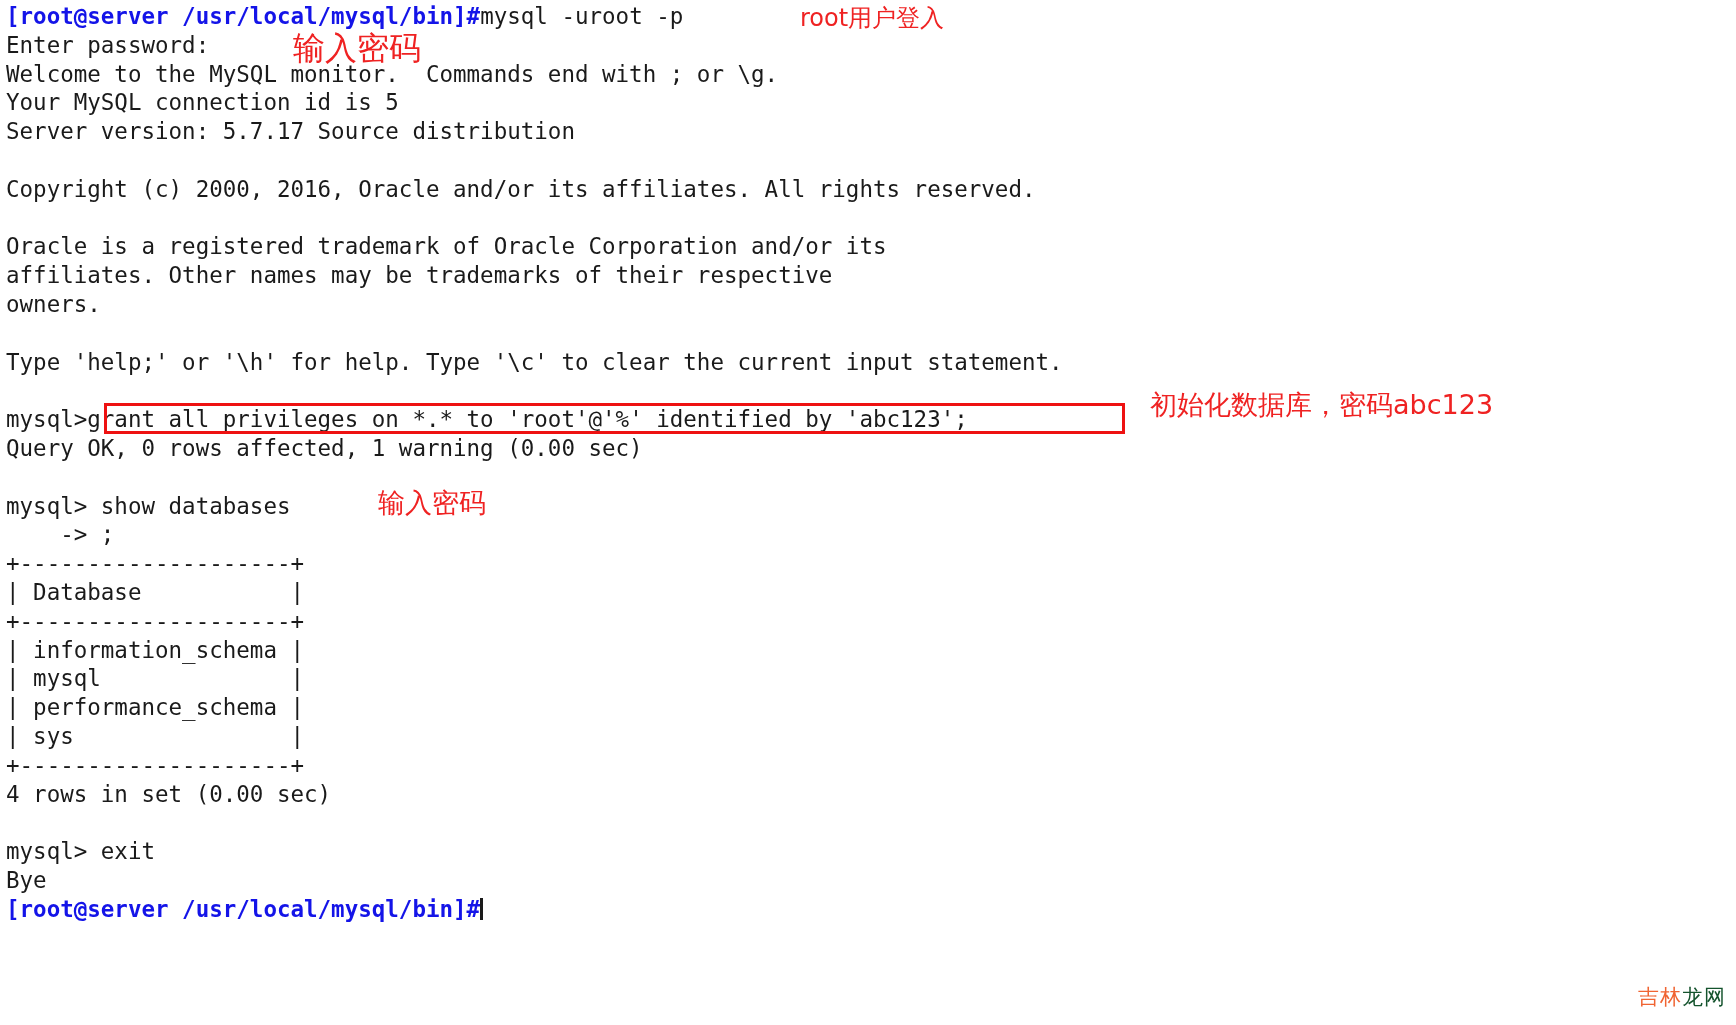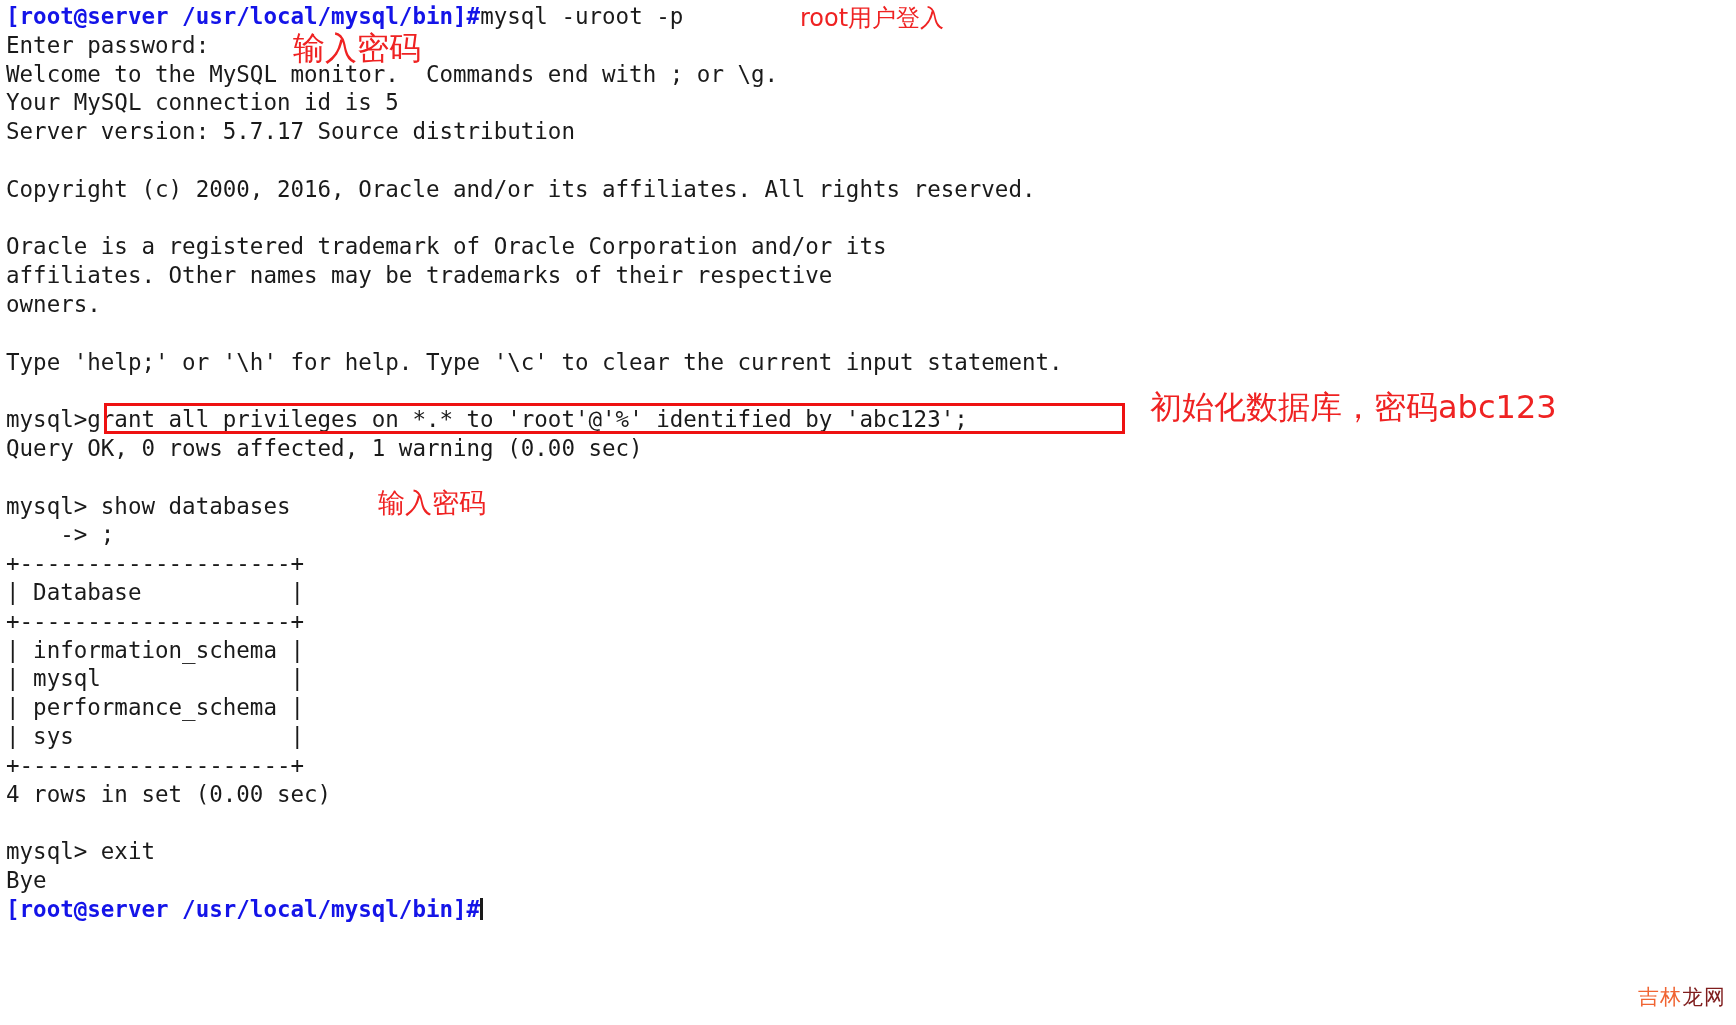--- a/index.html
+++ b/index.html
@@ -48,21 +48,21 @@
   .anno {
     position: absolute;
     color: #ef2222;
     font-family: "DejaVu Sans", "Liberation Sans", sans-serif;
     white-space: nowrap;
     font-size: 27px;
     line-height: 1;
   }
   #anno-login   { left: 800px;  top: 6px;   font-size: 24px; }
   #anno-pwd     { left: 293px;  top: 32px;  font-size: 32px; }
-  #anno-init    { left: 1150px; top: 391px; font-size: 32px; }
+  #anno-init    { left: 1150px; top: 391px; font-size: 27px; }
   #anno-show    { left: 378px;  top: 489px; font-size: 27px; }
 
   
   #grant-box {
     position: absolute;
     left: 104px;
     top: 403px;
     width: 1021px;
     height: 31px;
     border: 3px solid #ee1111;
@@ -73,21 +73,21 @@
   
   #watermark {
     position: absolute;
     right: 10px;
     bottom: 14px;
     font-family: "DejaVu Sans", "Liberation Sans", sans-serif;
     font-size: 21px;
     letter-spacing: 1px;
   }
   #watermark .wm-a { color: #f06432; margin-top: 40px; }
-  #watermark .wm-b { color: #7f1d1d; }
+  #watermark .wm-b { color: #14532d; }
 </style>
 </head>
 <body>
 
 <div id="screen">
 
   <div class="term" id="term-output"><div class="line"><span class="prompt-host">[root@server /usr/local/mysql/bin]#</span><span>mysql -uroot -p</span></div><div class="line">Enter password:</div><div class="line">Welcome to the MySQL monitor.  Commands end with ; or \g.</div><div class="line">Your MySQL connection id is 5</div><div class="line">Server version: 5.7.17 Source distribution</div><div class="line blank"></div><div class="line">Copyright (c) 2000, 2016, Oracle and/or its affiliates. All rights reserved.</div><div class="line blank"></div><div class="line">Oracle is a registered trademark of Oracle Corporation and/or its</div><div class="line">affiliates. Other names may be trademarks of their respective</div><div class="line">owners.</div><div class="line blank"></div><div class="line">Type 'help;' or '\h' for help. Type '\c' to clear the current input statement.</div><div class="line blank"></div><div class="line"><span>mysql&gt;</span><span>grant all privileges on *.* to 'root'@'%' identified by 'abc123';</span></div><div class="line">Query OK, 0 rows affected, 1 warning (0.00 sec)</div><div class="line blank"></div><div class="line"><span>mysql&gt;</span><span> show databases</span></div><div class="line">    -&gt; ;</div><div class="line">+--------------------+</div><div class="line">| Database           |</div><div class="line">+--------------------+</div><div class="line">| information_schema |</div><div class="line">| mysql              |</div><div class="line">| performance_schema |</div><div class="line">| sys                |</div><div class="line">+--------------------+</div><div class="line">4 rows in set (0.00 sec)</div><div class="line blank"></div><div class="line"><span>mysql&gt;</span><span> exit</span></div><div class="line">Bye</div><div class="line"><span class="prompt-host">[root@server /usr/local/mysql/bin]#</span><span></span><span class="cursor"></span></div></div>
 
   <div id="grant-box"></div>
 

